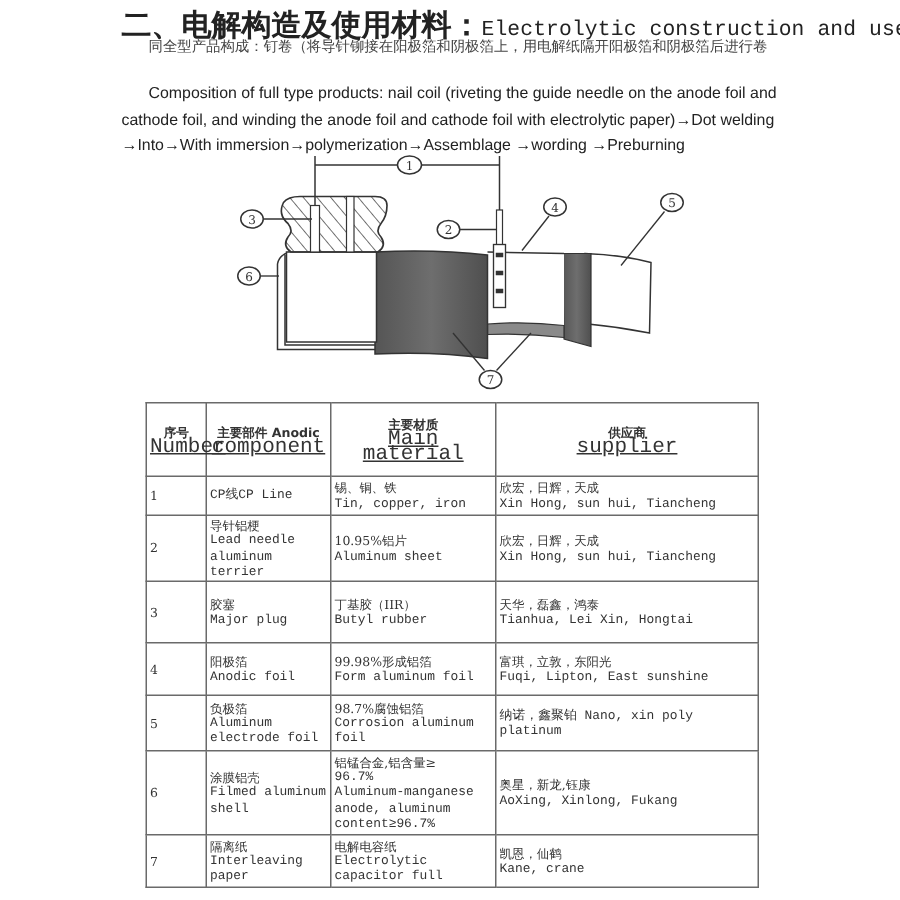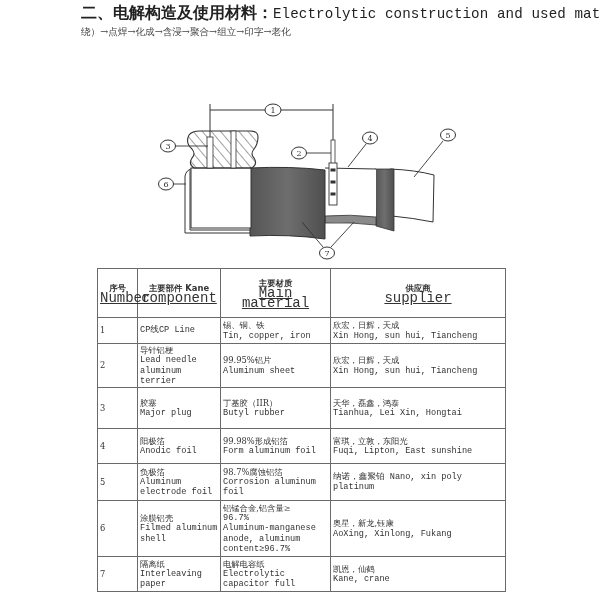--- a/index.html
+++ b/index.html
@@ -1,19 +1,19 @@
 <!DOCTYPE html>
 <html><head>
 <meta charset="utf-8">
 <style>
   html, body { margin: 0; padding: 0; background: #ffffff; }
   body { width: 600px; height: 600px; position: relative; overflow: hidden; color: #222; }
 
   #heading { position: absolute; left: 81px; top: 3px; font-size: 14.5px; white-space: nowrap; color: #222; }
-  #heading .cn { font-family: "DejaVu Sans", sans-serif; font-weight: bold; font-size: 16px; }
+  #heading .cn { font-family: "DejaVu Sans", sans-serif; font-weight: bold; font-size: 20px; }
   #heading .en { font-family: "Liberation Mono", "DejaVu Sans Mono", monospace; font-size: 14.2px; letter-spacing: 0.1px; }
 
   .para { position: absolute; left: 81px; width: 440px; color: #333; }
   #cn-para { top: 22px; font-family: "DejaVu Serif", serif; font-size: 9.6px; line-height: 19px; color: #444; }
   #cn-para .line1 { padding-left: 18px; white-space: nowrap; }
   #cn-para .line2 { white-space: nowrap; }
   #en-para { top: 54px; font-family: "Liberation Sans", sans-serif; font-size: 10.6px; line-height: 17.5px; color: #222; }
   #en-para div { white-space: nowrap; }
   #en-para .ind { padding-left: 18px; }
 
@@ -31,24 +31,27 @@
   .col-sup { width: 175px; }
 </style>
 </head>
 <body>
 
 <div id="heading">
   <span class="cn">二、电解构造及使用材料：</span><span class="en">Electrolytic construction and used materials:</span>
 </div>
 
 <div id="cn-para" class="para">
-  <div class="line2">绕）→点焊→化成→含浸→聚合→组立→印字→老化</div>
+  <div class="line1">同全型产品构成：钉卷（将导针铆接在阳极箔和阴极箔上，用电解纸隔开阳极箔和阴极箔后进行卷</div>
 </div>
 
 <div id="en-para" class="para">
+  <div class="ind">Composition of full type products: nail coil (riveting the guide needle on the anode foil and</div>
+  <div>cathode foil, and winding the anode foil and cathode foil with electrolytic paper)→Dot welding</div>
+  <div>→Into→With immersion→polymerization→Assemblage →wording →Preburning</div>
 </div>
 
 <svg id="diagram" viewBox="0 0 600 270" xmlns="http://www.w3.org/2000/svg">
   <defs>
     <pattern id="hatch" width="7" height="7" patternUnits="userSpaceOnUse" patternTransform="rotate(-40)">
       <line x1="0" y1="0" x2="0" y2="7" stroke="#444" stroke-width="1"></line>
     </pattern>
     <linearGradient id="foilgrad" x1="0" x2="1" y1="0" y2="0">
       <stop offset="0" stop-color="#555"></stop>
       <stop offset="0.5" stop-color="#6e6e6e"></stop>
@@ -141,21 +144,21 @@
       <col class="col-mat">
       <col class="col-sup">
   </colgroup>
   <thead>
     <tr style="height:49px">
       <th>
           <div class="cnb">序号</div>
           <div class="hdr-en">Number</div>
         </th>
       <th>
-          <div class="cnb">主要部件 Kane</div>
+          <div class="cnb">主要部件 Anodic</div>
           <div class="hdr-en">component</div>
         </th>
       <th>
           <div class="cnb">主要材质</div>
           <div class="hdr-en">Main material</div>
         </th>
       <th>
           <div class="cnb">供应商</div>
           <div class="hdr-en">supplier</div>
         </th>
@@ -178,21 +181,21 @@
     </tr>
     <tr style="height:44px">
       <td>2</td>
       <td>
           <div>导针铝梗</div>
           <div class="en">Lead needle</div>
           <div class="en">aluminum</div>
           <div class="en">terrier</div>
         </td>
       <td>
-          <div>99.95%铝片</div>
+          <div>10.95%铝片</div>
           <div class="en">Aluminum sheet</div>
         </td>
       <td>
           <div>欣宏，日辉，天成</div>
           <div class="en">Xin Hong, sun hui, Tiancheng</div>
         </td>
     </tr>
     <tr style="height:41px">
       <td>3</td>
       <td>

